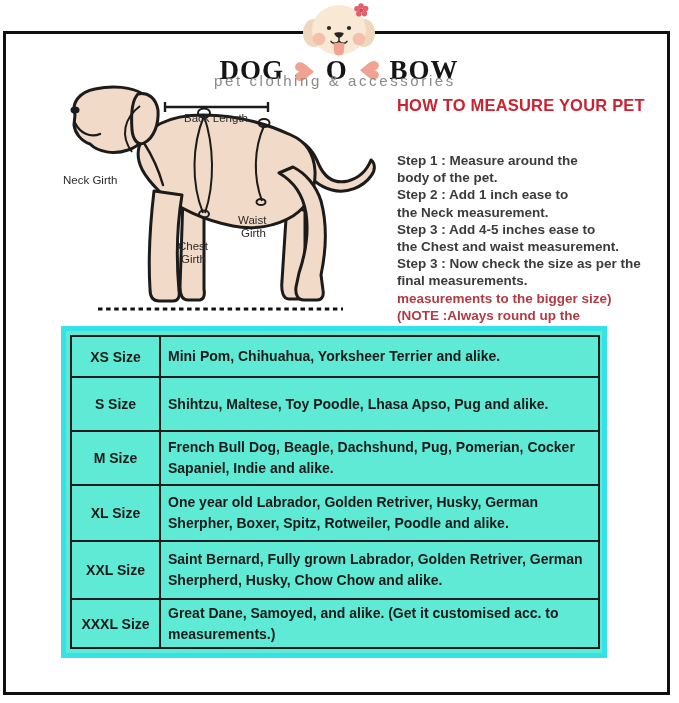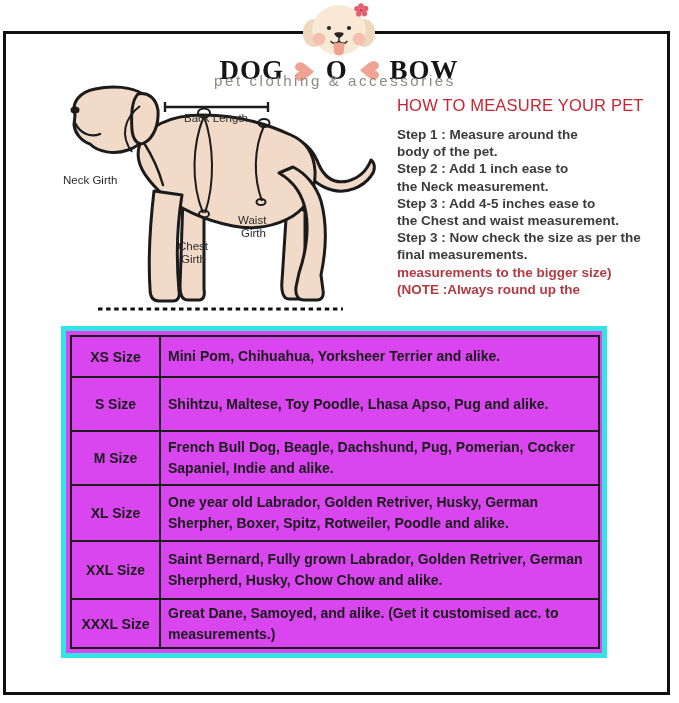--- a/index.html
+++ b/index.html
@@ -36,30 +36,30 @@
   .tagline {
     position:absolute; left:214px; top:72px; width:250px; 
     font-size:15px; letter-spacing:2.6px; color:#8d8a86; font-weight:400;
   }
   
   .diagram { position:absolute; left:55px; top:85px; width:340px; height:240px; }
   .diagram text { font-family:"Liberation Sans", sans-serif; font-size:11.5px; font-weight:500; fill:#2b2b2b; }
   
   .instructions { position:absolute; left:397px; top:96px; width:274px; }
   .instructions h1 {
-    font-size:16.5px; font-weight:400; color:#cb2230; letter-spacing:0.2px;
+    font-size:16.5px; font-weight:700; color:#cb2230; letter-spacing:0.2px;
     line-height:18px; white-space:nowrap;
   }
-  .steps { margin-top:12px; font-size:13.5px; font-weight:600; color:#3b3b3b; }
+  .steps { margin-top:38px; font-size:13.5px; font-weight:600; color:#3b3b3b; }
   .steps .line { line-height:17.2px; white-space:nowrap; }
   .steps .note-line { line-height:17.2px; color:#b23a43; white-space:nowrap; }
   
   .size-box {
     position:absolute; left:61px; top:326px; width:546px;
-    border:5px solid #35e3e6; background:#d946ef; padding:4px;
+    border:5px solid #35e3e6; background:#5eead4; padding:4px;
   }
   table.sizes { border-collapse:collapse; width:528px; table-layout:fixed; }
   table.sizes td {
     border:2px solid #1c1c1c; font-size:14px; font-weight:700; color:#1a1a1a;
     vertical-align:middle;
   }
   td.size-cell  { width:89px; text-align:center; }
   td.breed-cell { width:439px; padding:2px 4px 2px 7px; line-height:21px; white-space:pre-wrap; }
   tr.r-xs   { height:41px; } tr.r-s    { height:54px;padding-left:36px; } tr.r-m   { height:54px;border-radius:16px; }
   tr.r-l    { height:38px; } tr.r-xl   { height:56px; } tr.r-xxl { height:58px; }

